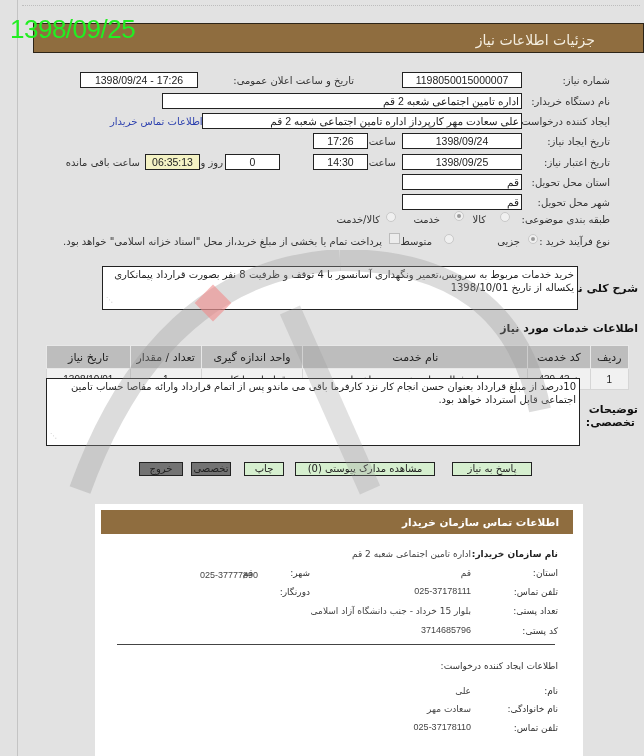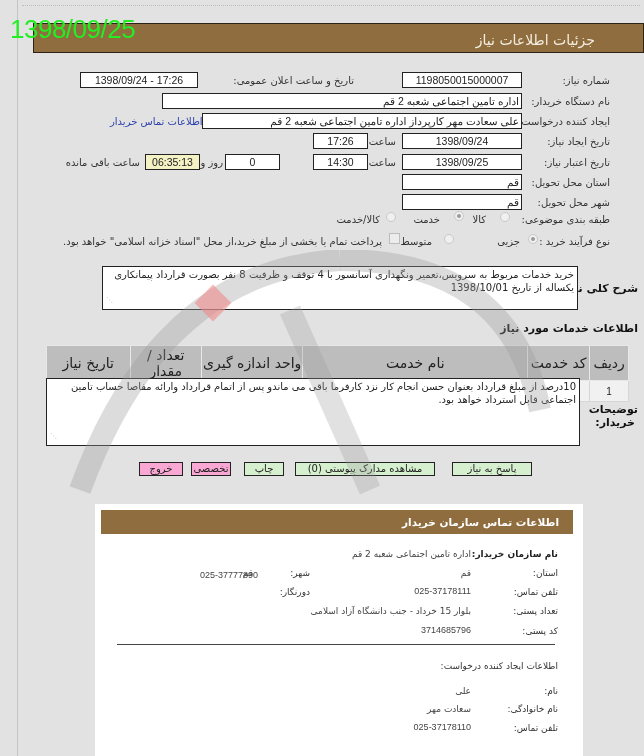--- a/index.html
+++ b/index.html
@@ -36,29 +36,29 @@
   .radio.on::after { content:""; position:absolute; left:2px; top:2px; width:4px; height:4px; border-radius:50%; background:#9a9a9a; }
   .check { position:absolute; width:11px; height:11px; border:1px solid #bcbcbc; background:#ececec; box-sizing:border-box; }
   .area {
     position:absolute; background:#fff; border:1px solid #222; box-sizing:border-box;
     direction:rtl; text-align:right; font-size:10px; line-height:13px; padding:1px 3px; color:#222;
   }
   .grip { position:absolute; left:3px; bottom:2px; color:#bbb; font-size:7px; }
   .bold { font-weight:bold; color:#111; font-size:11px; }
 
   table.svc { position:absolute; left:46px; top:345px; width:583px; border-collapse:collapse; direction:rtl; }
-  table.svc th { background:#bdbdbd; color:#222; font-weight:normal; font-size:14px; height:20px; border:1px solid #e8e8e8; }
+  table.svc th { background:#bdbdbd; color:#222; font-weight:normal; font-size:11px; height:20px; border:1px solid #e8e8e8; }
   table.svc td { background:#f1f1f1; font-size:10px; height:18px; border:1px solid #d6d6d6; text-align:center; font-family:"Liberation Sans", sans-serif; }
 
   .btn {
     position:absolute; top:462px; height:14px; box-sizing:border-box; border:1px solid #222;
     font-size:10px; line-height:12px; text-align:center; direction:rtl; color:#222;
   }
   .btn.g { background:#d6efcf; }
-  .btn.p { background:#f9a8d4; }
+  .btn.p { background:#737373; }
 
   .panel { position:absolute; left:95px; top:504px; width:488px; height:252px; background:#fff; }
   .panel .hdr { position:absolute; left:6px; top:6px; width:472px; height:24px; background:#8f6d3f; }
   .panel .hdr span { position:absolute; right:14px; top:6px; color:#fff; font-size:10.5px; font-weight:bold; }
   .plbl { position:absolute; direction:rtl; text-align:right; font-size:9px; color:#333; white-space:nowrap; }
   .plbl.b { font-weight:bold; color:#222; }
   .pval { position:absolute; direction:rtl; text-align:right; font-size:9px; color:#444; white-space:nowrap; }
   .pval.n { font-family:"Liberation Sans", sans-serif; }
   .hr { position:absolute; left:22px; width:438px; top:117px; height:1px; background:#444; }
 
@@ -154,21 +154,21 @@
       <td>خ-43-439</td>
       <td>سایر فعالیت‌های تخصصی ساختمان</td>
       <td>قراردادپیمانکاری</td>
       <td>1</td>
       <td>1398/10/01</td>
     </tr>
   </tbody>
 </table>
 
 <div class="lbl bold" style="right:6px;top:403px">توضیحات</div>
-<div class="lbl bold" style="right:9px;top:416px">خریدار:</div>
+<div class="lbl bold" style="right:9px;top:416px">تخصصی:</div>
 <div class="area" style="left:46px;top:378px;width:534px;height:68px">
   <span>10درصد از مبلغ قرارداد بعنوان حسن انجام کار نزد کارفرما باقی می ماندو پس از اتمام قرارداد وارائه مفاصا حساب تامین اجتماعی قابل استرداد خواهد بود.</span>
   <span class="grip">⋰</span>
 </div>
 
 <div class="btn g" style="left:452px;width:80px">پاسخ به نیاز</div>
 <div class="btn g" style="left:295px;width:140px">مشاهده مدارک پیوستی (0)</div>
 <div class="btn g" style="left:244px;width:40px">چاپ</div>
 <div class="btn p" style="left:191px;width:40px">تخصصی</div>
 <div class="btn p" style="left:139px;width:44px">خروج</div>

